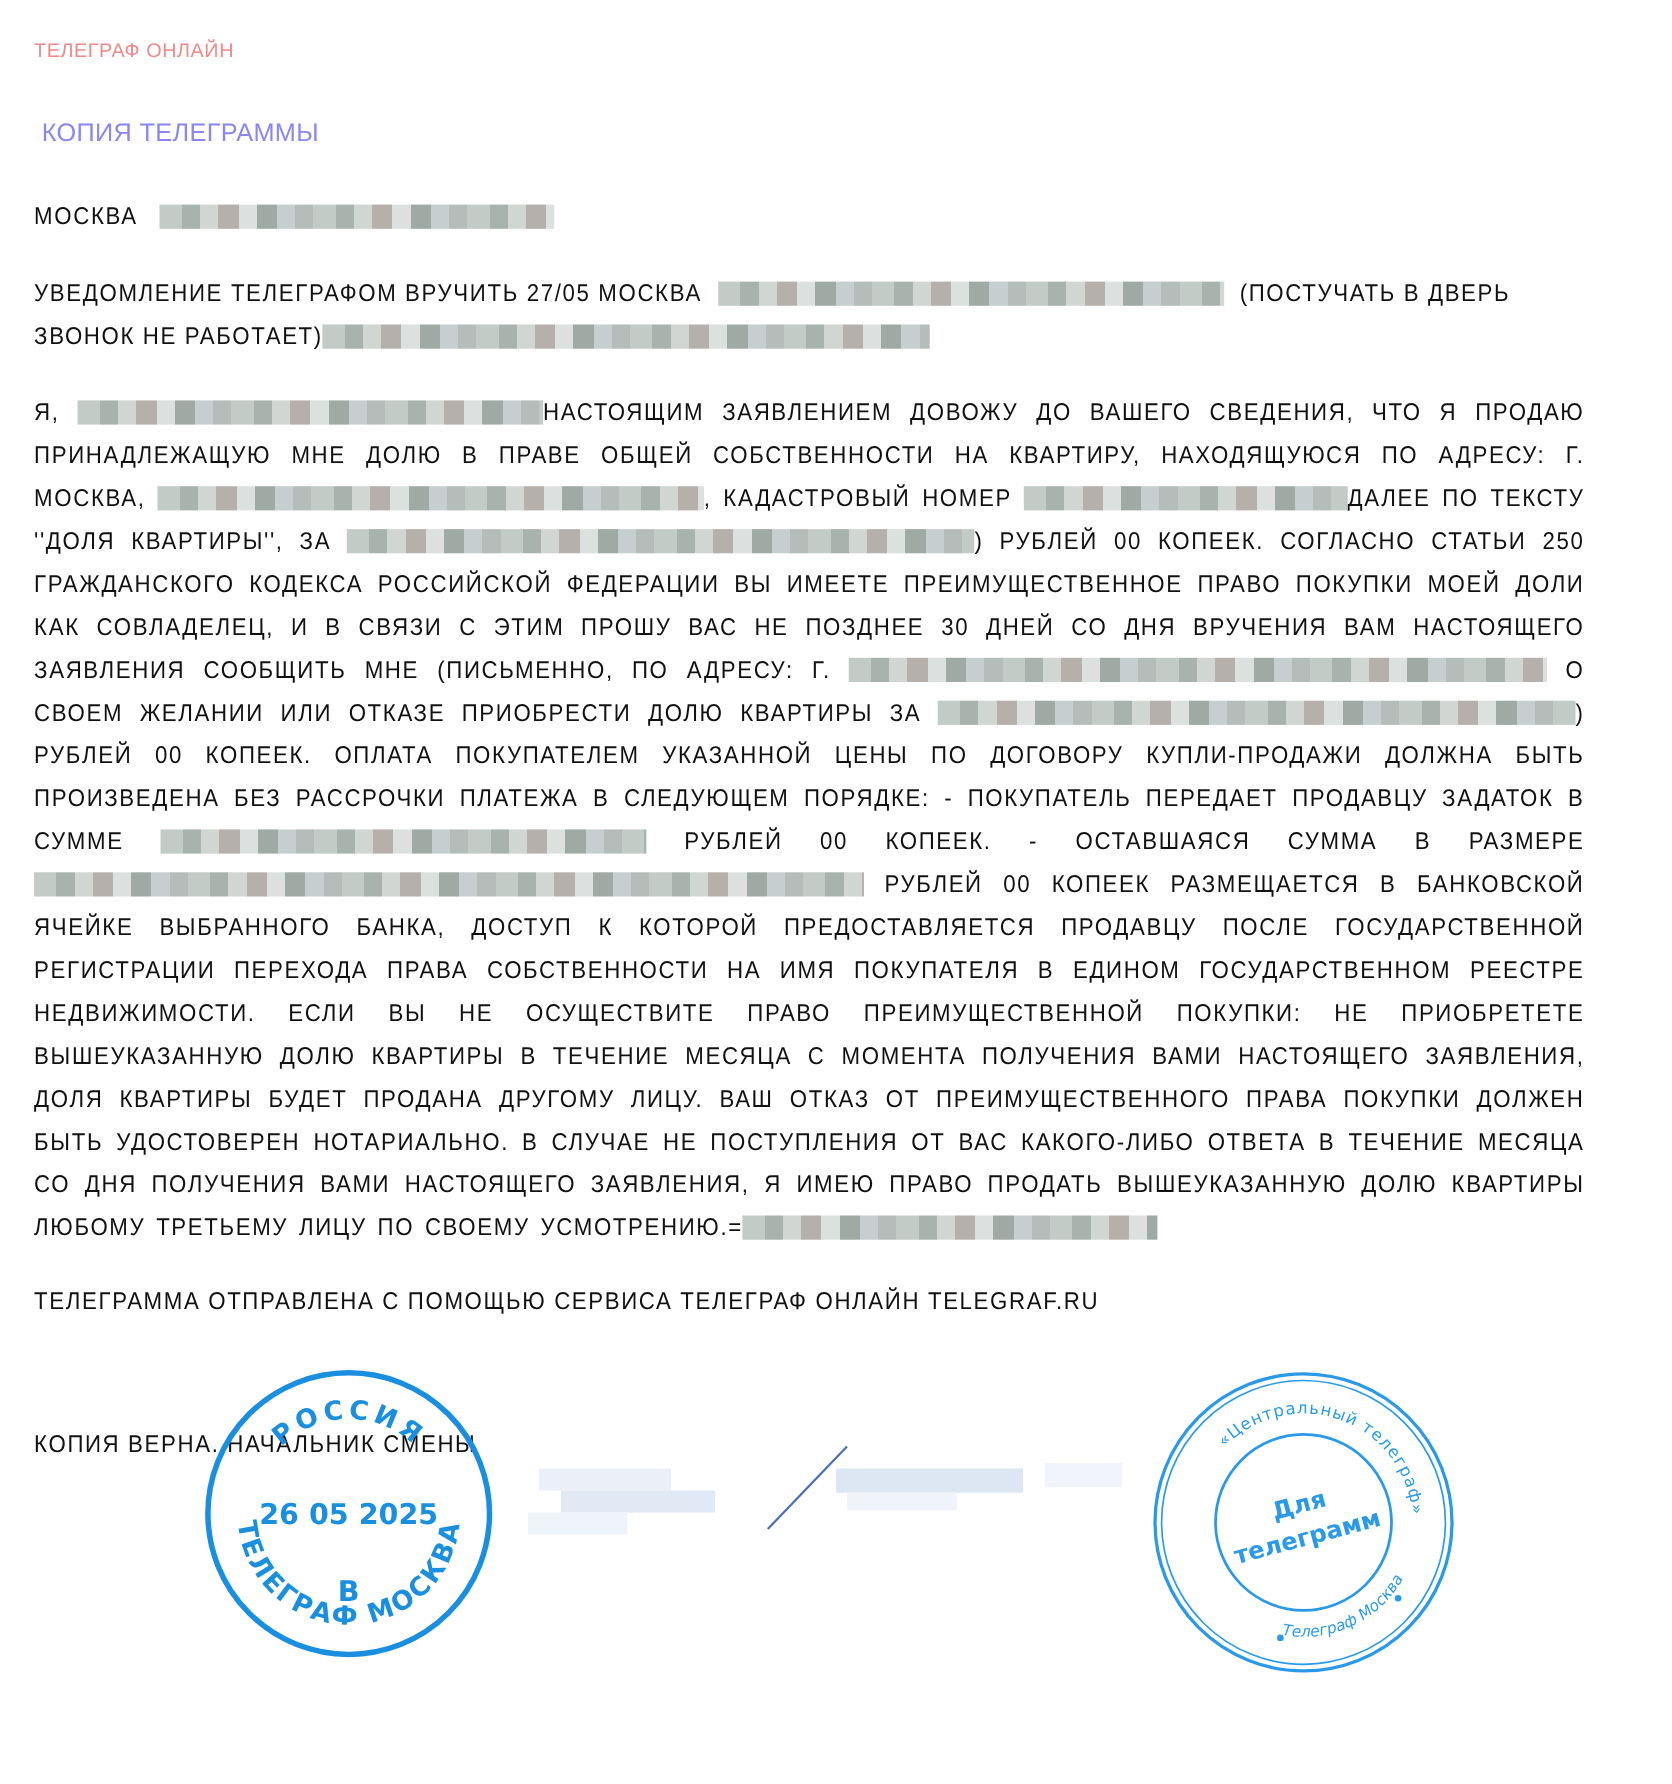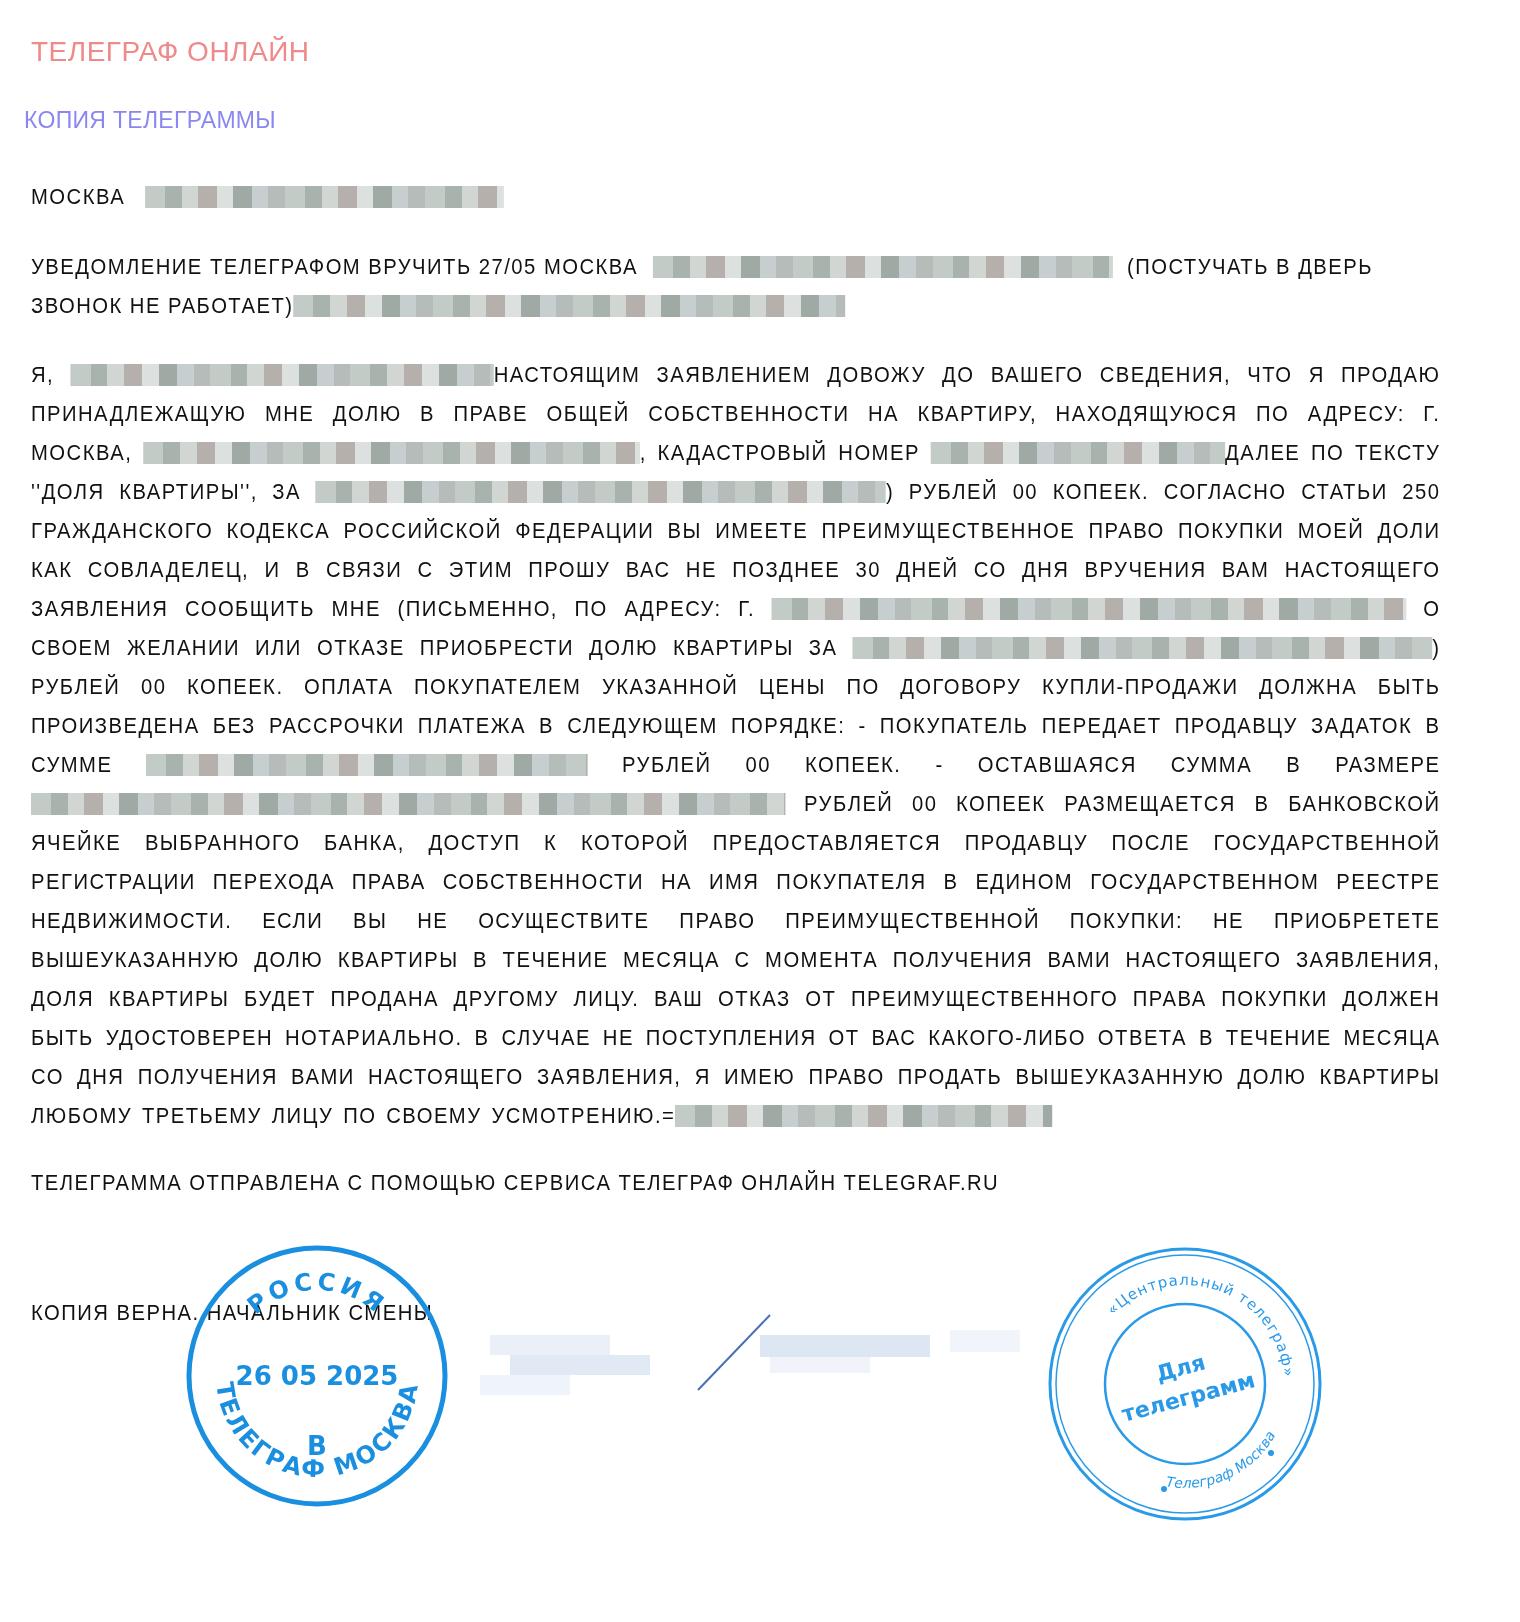--- a/index.html
+++ b/index.html
@@ -1,20 +1,20 @@
 <!DOCTYPE html>
 <html><head>
 <meta charset="utf-8">
 <style>
   html, body { margin: 0; padding: 0; background: #ffffff; }
   body { width: 1520px; height: 1622px; position: relative; overflow: hidden;
          font-family: "Liberation Sans", "DejaVu Sans", sans-serif; color: #111; }
   .page { position: absolute; left: 0; top: 0; width: 1520px; height: 1622px; }
-  .hdr1 { position: absolute; left: 31px; top: 36px; font-size: 28px; color: #f08a8a; letter-spacing: 0.5px; }
-  .hdr2 { position: absolute; left: 24px; top: 107px; font-size: 23px; color: #8a88f0; letter-spacing: 0.3px; }
+  .hdr1 { position: absolute; left: 31px; top: 36px; font-size: 18px; color: #f08a8a; letter-spacing: 0.5px; }
+  .hdr2 { position: absolute; left: 38px; top: 107px; font-size: 23px; color: #8a88f0; letter-spacing: 0.3px; }
   .mono { font-family: "Liberation Sans", "DejaVu Sans", sans-serif; font-size: 22px; letter-spacing: 1.6px;
           transform: scaleX(0.92); transform-origin: left top; }
   .line { position: absolute; left: 31px; white-space: nowrap; color: #111; }
   .justify-block { position: absolute; left: 31px; width: 1532px; transform: scaleX(0.92); transform-origin: left top;
                    font-size: 22px; letter-spacing: 1.6px; line-height: 39px; text-align: justify; word-spacing: 3px; }
   .redact { display: inline-block; height: 22px; vertical-align: -4px;
             background-image: repeating-linear-gradient(90deg,
               #b9c2bd 0 22px, #9aa69f 22px 40px, #c9cfcc 40px 58px, #a8a39e 58px 78px,
               #d6dbd9 78px 96px, #8f9c96 96px 116px, #bcc6c8 116px 134px, #a9b1ad 134px 152px);
             opacity: 0.85; filter: blur(0.4px); }

